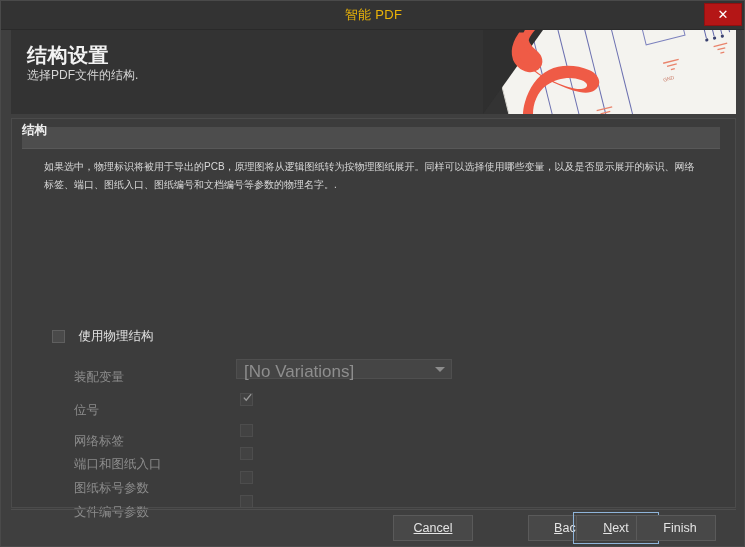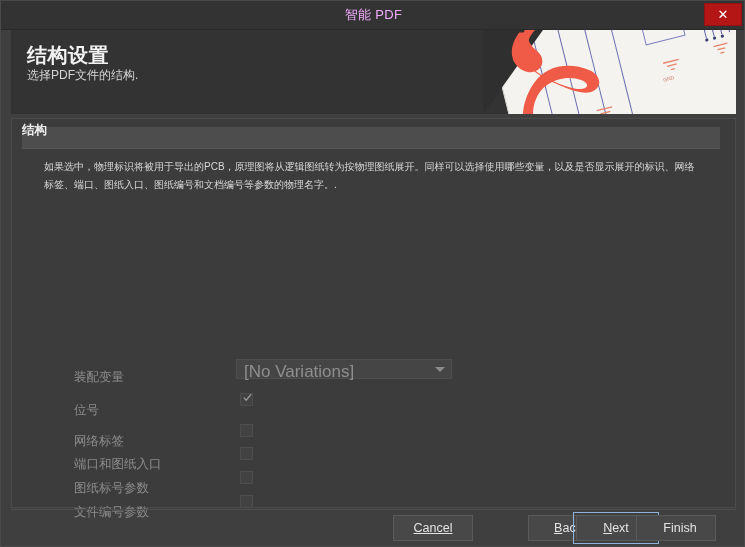--- a/index.html
+++ b/index.html
@@ -34,21 +34,21 @@
     background: #333333;
     border-bottom: 1px solid #2a2a2a;
   }
   .titlebar-text {
     position: absolute;
     left: 0; top: 0;
     width: 745px;
     height: 28px;
     line-height: 28px;
     text-align: center;
-    color: #f0abfc;
+    color: #eab308;
     font-size: 13px;
     letter-spacing: .3px;
   }
   .close-btn {
     position: absolute;
     right: 4px;
     top: 2px;
     width: 38px;
     height: 23px;
     background: #b41616;
@@ -339,20 +339,24 @@
     <div class="banner-sub">选择PDF文件的结构.</div>
   </div>
 
   <div class="content">
 
     <div class="group-header"></div>
     <div class="group-header-label">结构</div>
 
     <div class="desc">如果选中，物理标识将被用于导出的PCB，原理图将从逻辑图纸转为按物理图纸展开。同样可以选择使用哪些变量，以及是否显示展开的标识、网络标签、端口、图纸入口、图纸编号和文档编号等参数的物理名字。.</div>
 
+    <div class="master-row">
+      <span class="cb"></span>
+      <span class="cb-label">使用物理结构</span>
+    </div>
 
     <div class="field-row" style="top:240px;">
       <span class="field-label">装配变量</span>
       <div class="combo">
         <span class="combo-value">[No Variations]</span>
         <span class="combo-arrow"></span>
       </div>
     </div>
 
     <div class="field-row" style="top:273px;">

